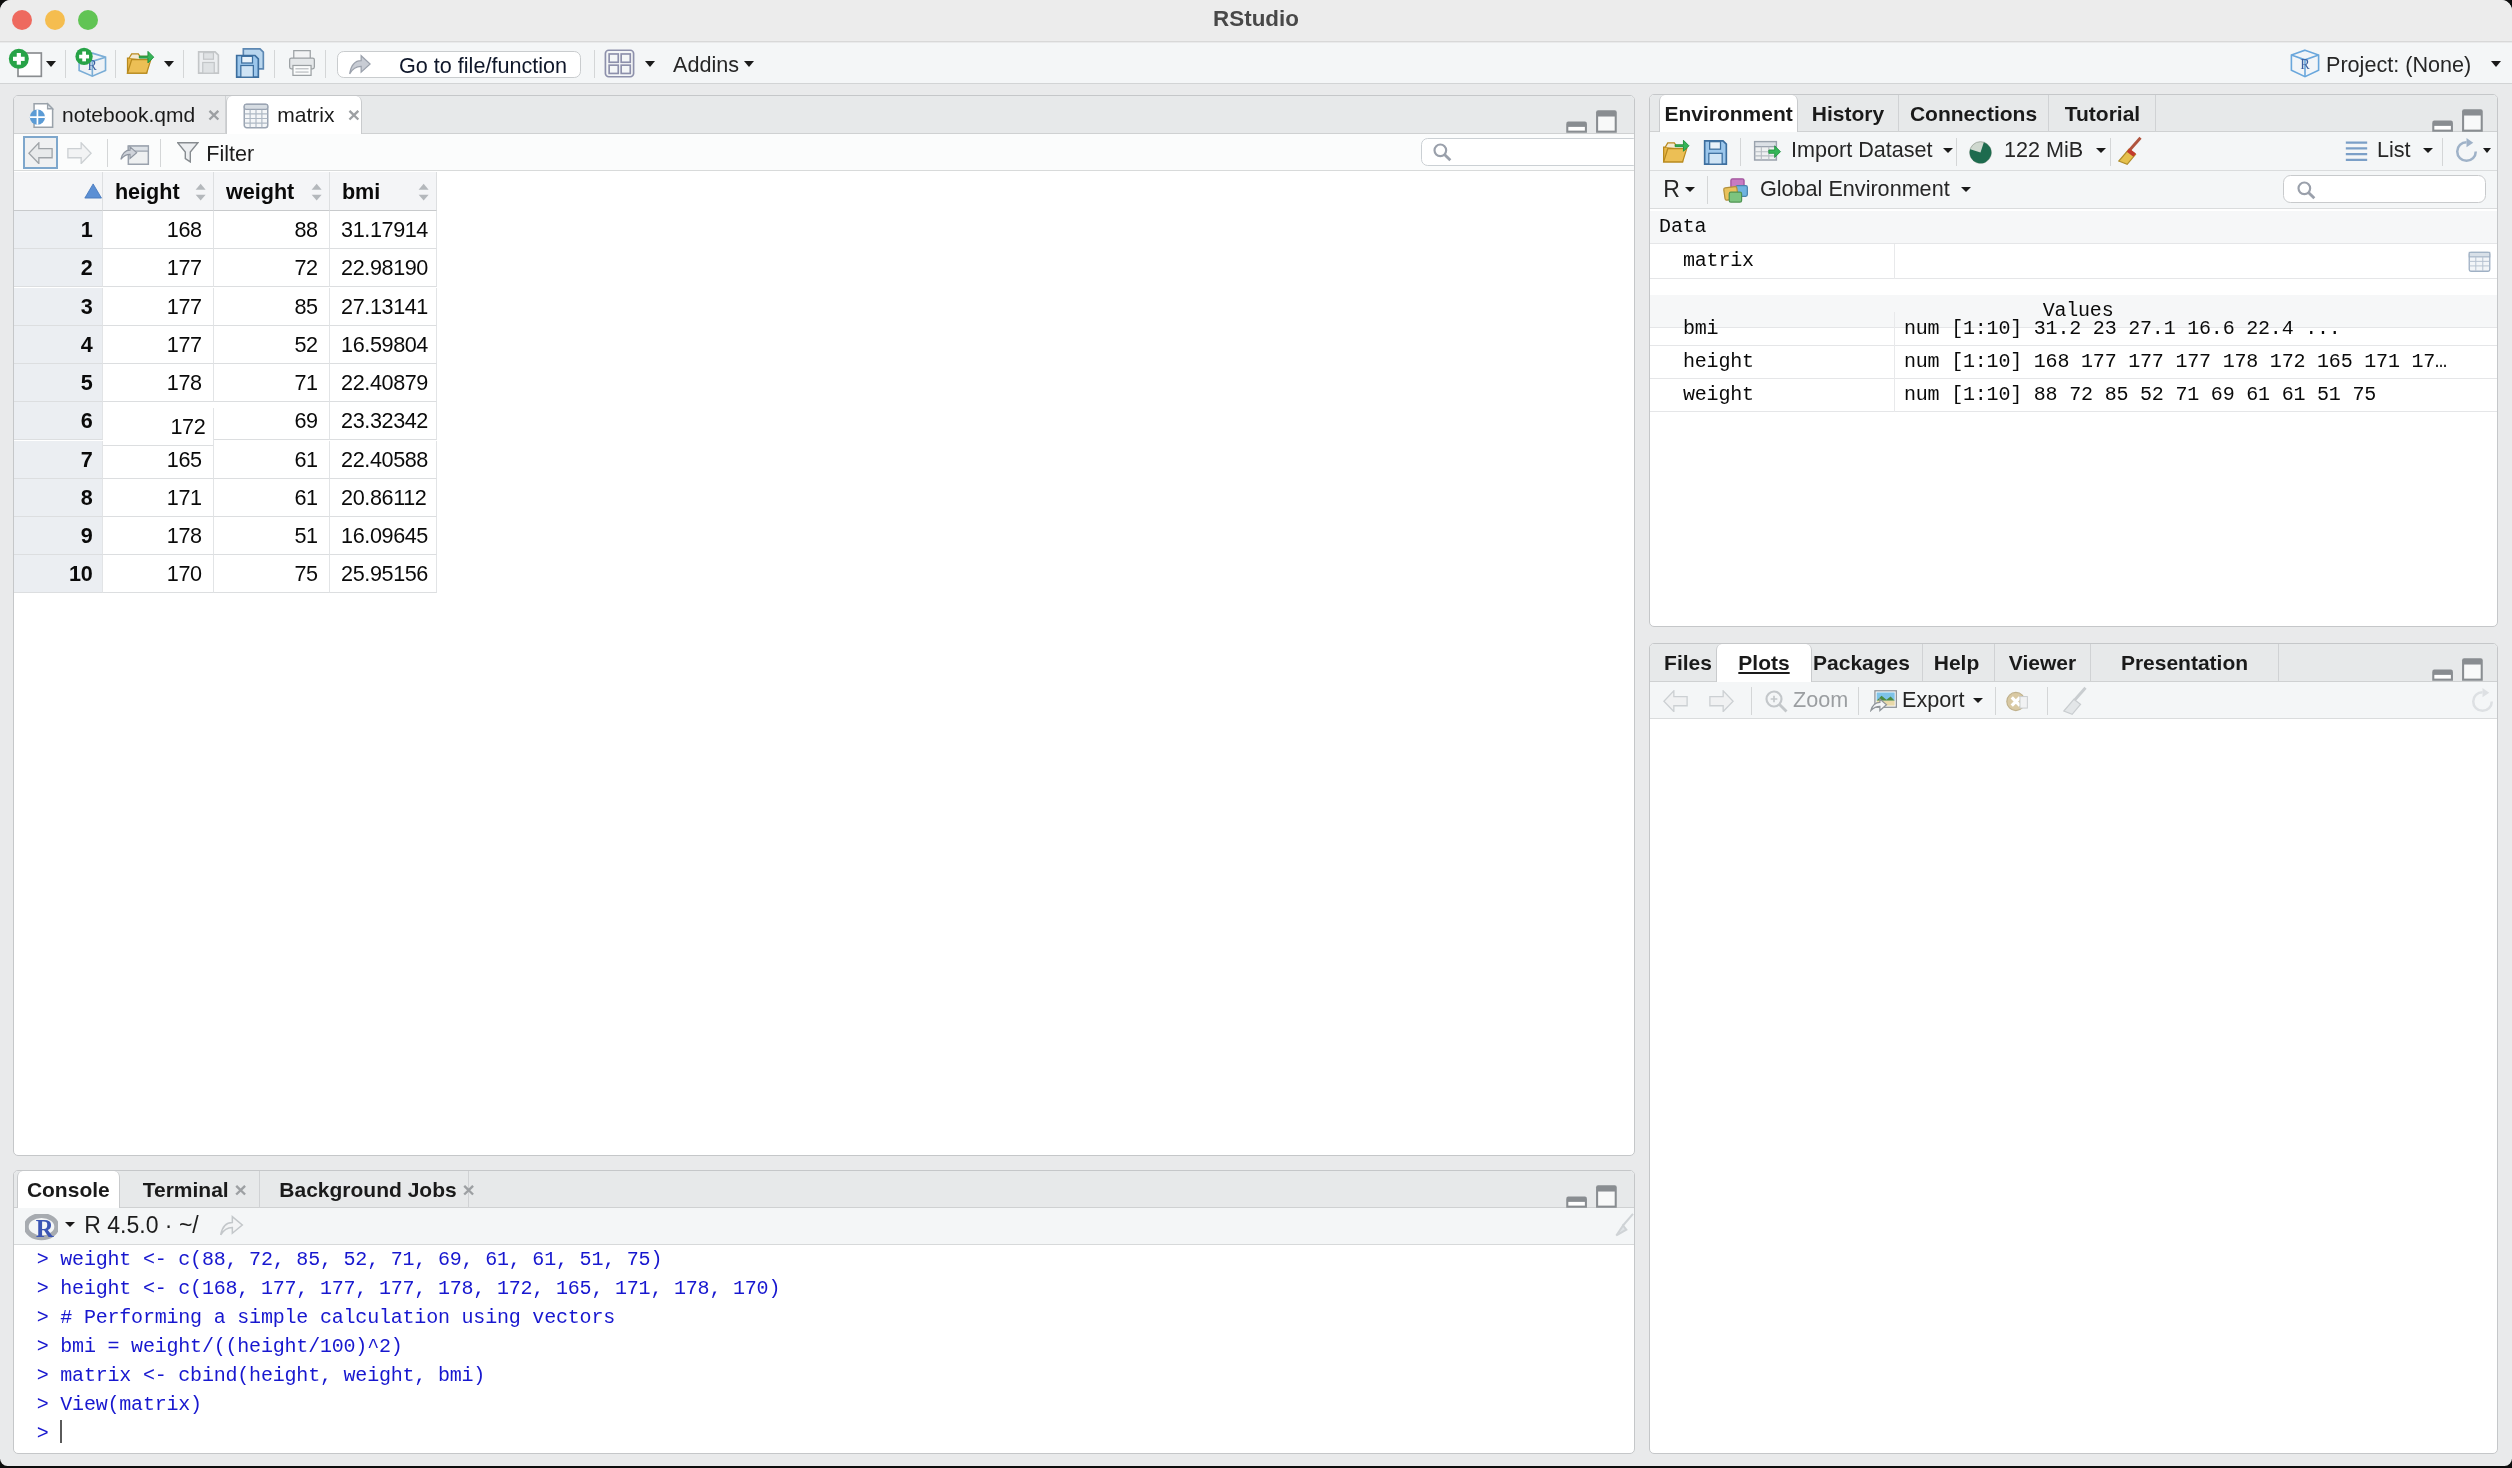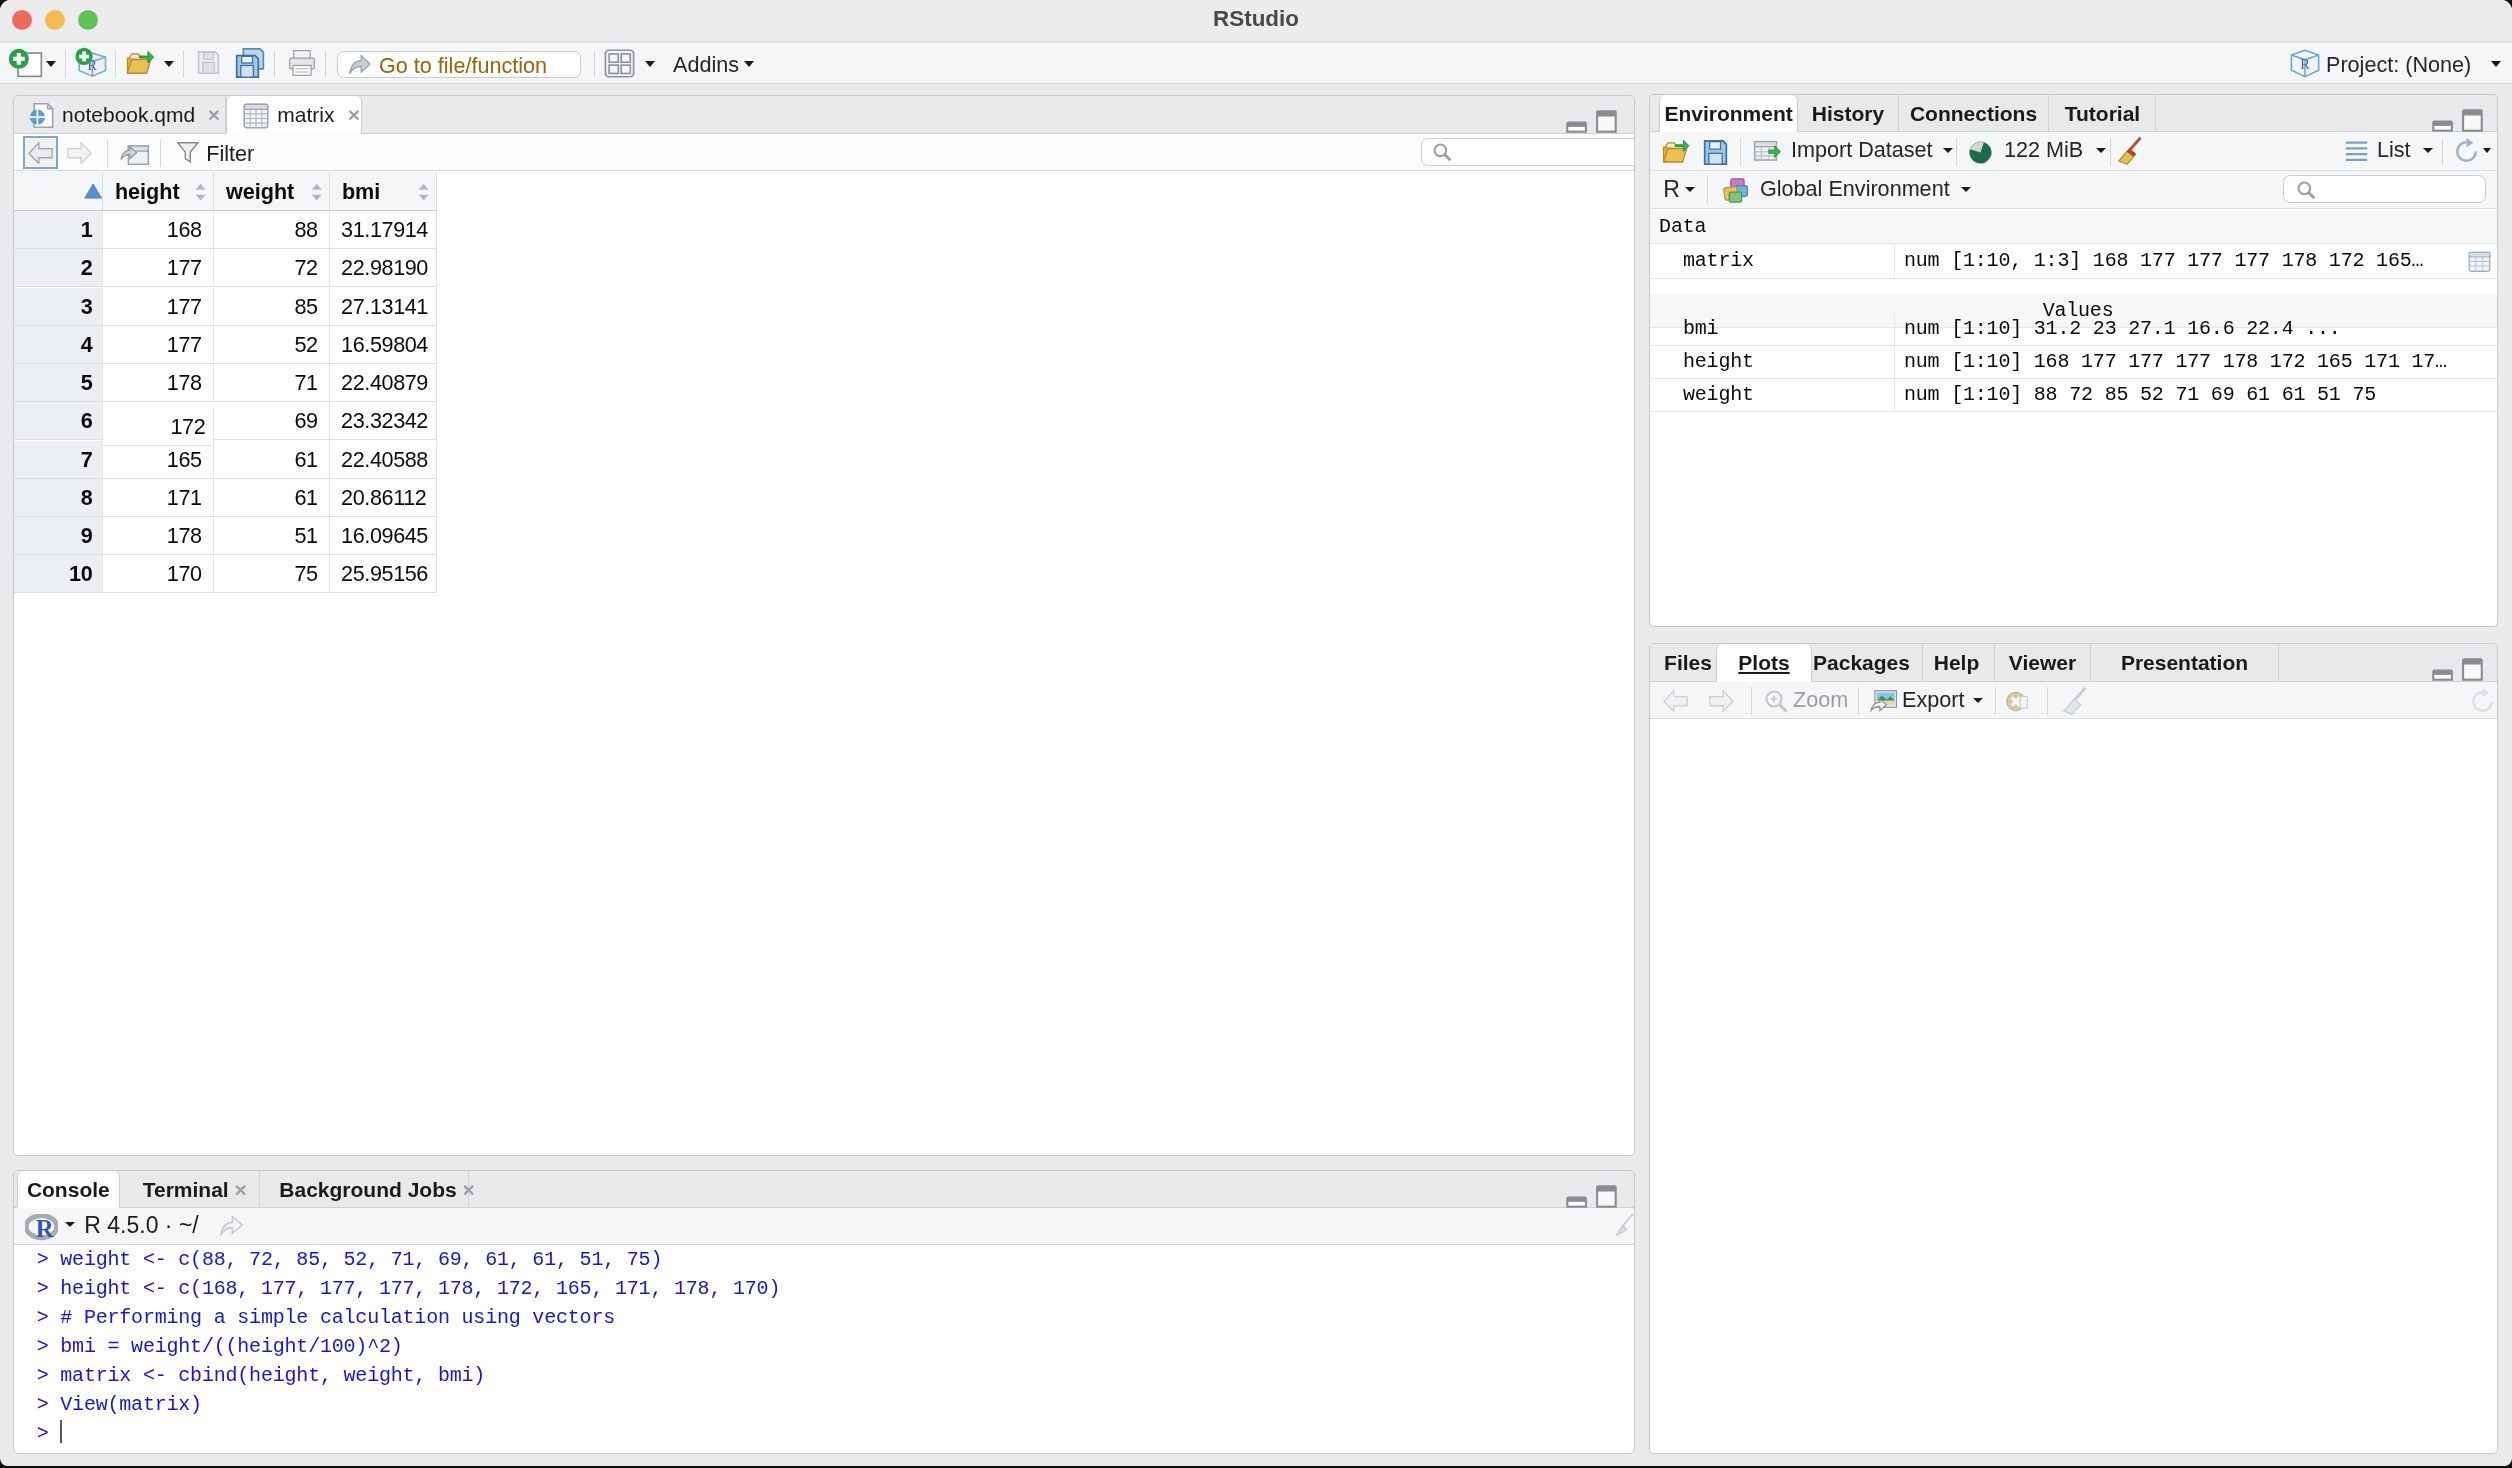--- a/index.html
+++ b/index.html
@@ -115,21 +115,21 @@
           <line x1="9" y1="24" x2="25" y2="24"></line>
           <line x1="9" y1="28" x2="25" y2="28"></line>
         </g>
     </svg>
     <div class="tsep" style="left:325px;"></div>
 
     <div style="position:absolute; left:337px; top:7.5px; width:244px; height:27.4px; background:#ffffff; border:0.8px solid #c9ccce; border-radius:6.7px;"></div>
     <svg class="icon" style="left:348px; top:10.8px;" width="23" height="21.6" viewBox="0 0 28 26">
       <path d="M2 24 C4 12 10 8 16 8 L16 2 L27 12 L16 22 L16 15 C10 15 6 17 2 24 Z" fill="#c8ccd4" stroke="#9aa0ab" stroke-width="1.5"></path>
     </svg>
-    <div class="tbtext" style="left:379px; top:10px; color:#a16207;">Go to file/function</div>
+    <div class="tbtext" style="left:399px; top:10px; color:#0f172a;">Go to file/function</div>
     <div class="tsep" style="left:594px;"></div>
 
     <svg class="icon" style="left:604px; top:5.8px;" width="31" height="29" viewBox="0 0 37 35">
       <rect x="1.5" y="1.5" width="34" height="32" rx="4" fill="none" stroke="#8d90ab" stroke-width="2"></rect>
       <rect x="6" y="6" width="11" height="10" fill="none" stroke="#8d90ab" stroke-width="2"></rect>
       <rect x="20.5" y="6" width="11" height="10" fill="none" stroke="#8d90ab" stroke-width="2"></rect>
       <rect x="6" y="19.5" width="11" height="10" fill="none" stroke="#8d90ab" stroke-width="2"></rect>
       <rect x="20.5" y="19.5" width="11" height="10" fill="none" stroke="#8d90ab" stroke-width="2"></rect>
     </svg>
     <div class="caret" style="left:645px; top:17.5px;"></div>
@@ -407,21 +407,20 @@
       <svg class="icon" style="left:646px; top:9.1px;" width="20" height="20" viewBox="0 0 24 24">
         <circle cx="10" cy="10" r="7" fill="none" stroke="#9aa0ab" stroke-width="2.6"></circle>
         <line x1="15" y1="15" x2="22" y2="22" stroke="#9aa0ab" stroke-width="3.4"></line>
       </svg>
     </div>
     <div id="envRows">
       <div class="envrow envcat" style="top:116px; height:33px; line-height:32px;"><span style="margin-left:9.1px;">Data</span></div>
       <div class="envrow" style="top:149px; height:35px; line-height:34px;">
         <div style="position:absolute; left:244px; top:0; width:0.8px; height:35px; background:#e8e9eb;"></div>
           <span class="envname" style="left:33px;">matrix</span>
-        <span class="envval">num [1:10, 1:3] 168 177 177 177 178 172 165…</span>
         <svg class="icon" style="left:818px; top:6.7px;" width="23" height="21.6" viewBox="0 0 28 26">
           <rect x="1.5" y="1.5" width="25" height="23" rx="2" fill="#f2f5f8" stroke="#9fb0c4" stroke-width="1.6"></rect>
           <rect x="1.5" y="1.5" width="25" height="5.5" fill="#d8e0e8" stroke="#9fb0c4" stroke-width="1.3"></rect>
           <g stroke="#b6c2d0" stroke-width="1.2">
               <line x1="9.5" y1="7" x2="9.5" y2="24"></line>
               <line x1="18" y1="7" x2="18" y2="24"></line>
               <line x1="2" y1="12.5" x2="26" y2="12.5"></line>
               <line x1="2" y1="18" x2="26" y2="18"></line>
             </g>
         </svg>

